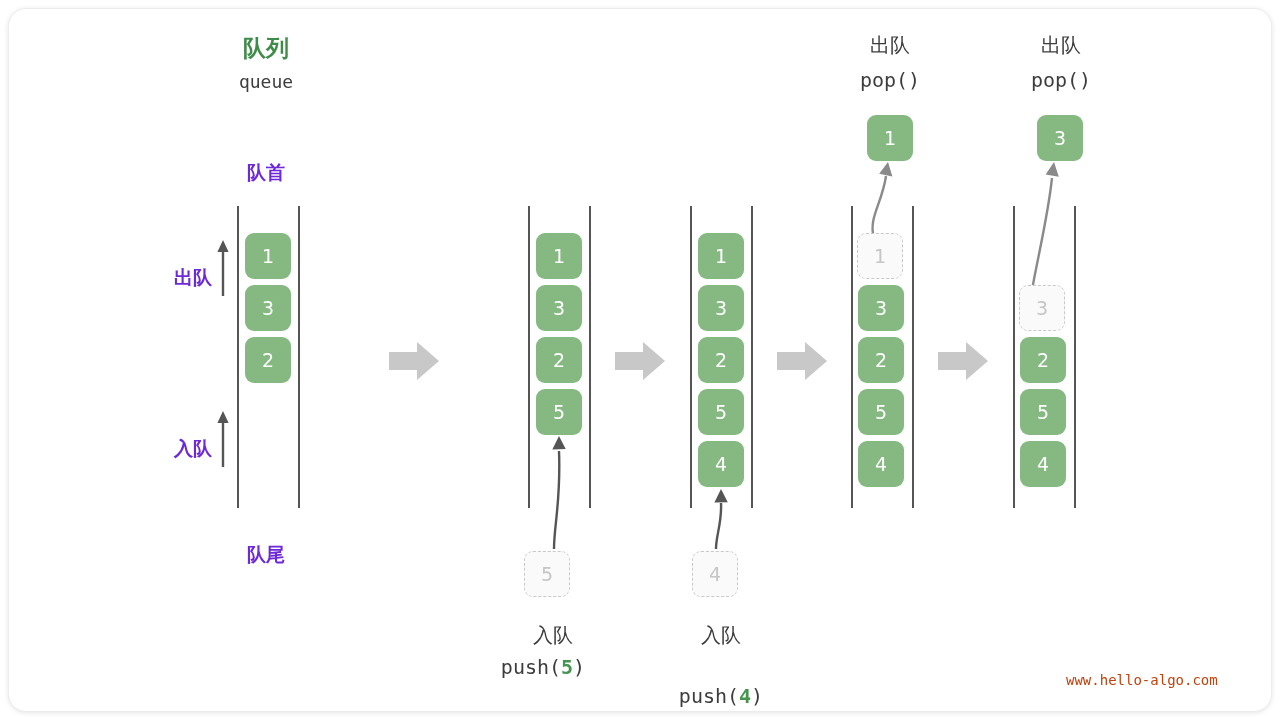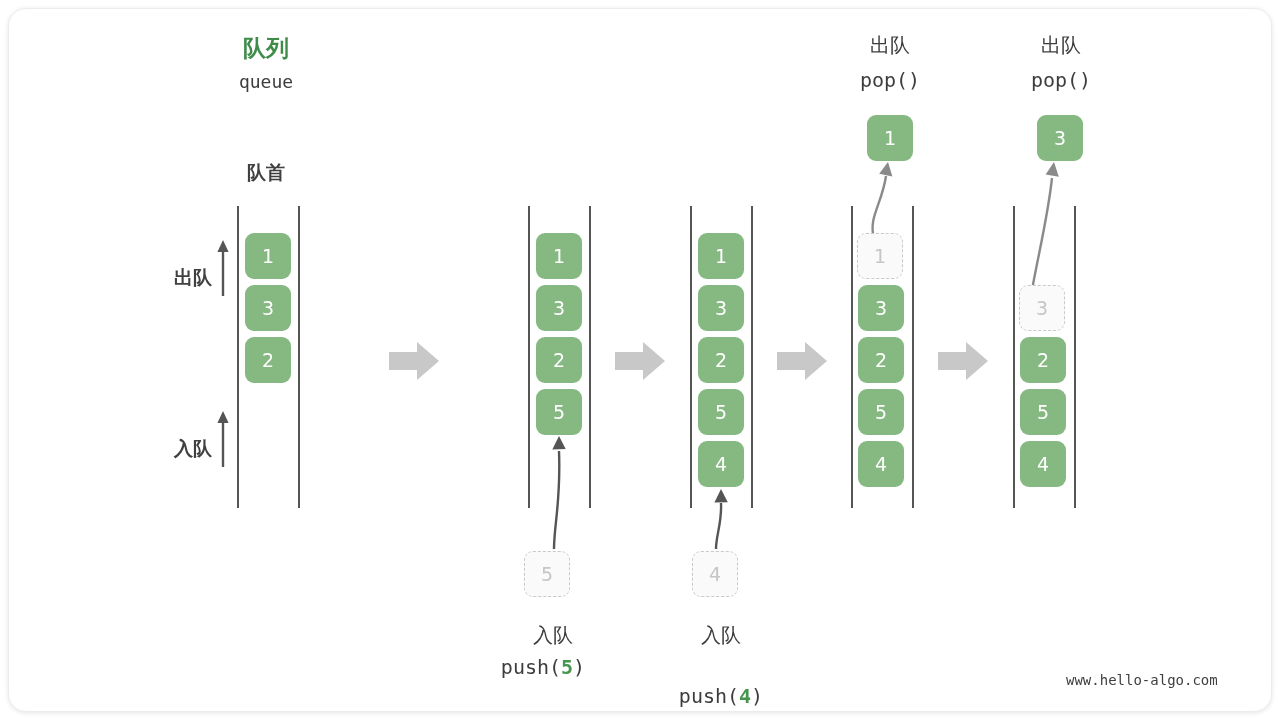--- a/index.html
+++ b/index.html
@@ -42,21 +42,21 @@
     font-family: "DejaVu Sans Mono", monospace;
     font-size: 18px;
     color: #3d3d3d;
     white-space: nowrap;
     text-align: center;
   }
   .label-cn {
     font-family: "Liberation Sans", sans-serif;
     font-weight: bold;
     font-size: 19px;
-    color: #404040;
+    color: #6d28d9;
     white-space: nowrap;
     text-align: center;
   }
   .op-cn {
     font-family: "Liberation Sans", sans-serif;
     font-size: 20px;
     color: #3d3d3d;
     white-space: nowrap;
     text-align: center;
   }
@@ -65,21 +65,21 @@
     font-size: 20px;
     color: #3d3d3d;
     white-space: nowrap;
     text-align: center;
   }
   .op-code .arg { color: #46954f; font-weight: bold; }
 
   .watermark {
     font-family: "DejaVu Sans Mono", monospace;
     font-size: 14px;
-    color: #404040;
+    color: #c2410c;
     white-space: nowrap;
   }
 
   
   .rail {
     position: absolute;
     width: 1.6px;
     background: #555555;
   }
 
@@ -112,20 +112,21 @@
 </head>
 <body>
 
 <div id="canvas">
   <div class="frame"></div>
 
   <div class="abs title-cn" style="left:186px; top:33px; width:160px;">队列</div>
   <div class="abs title-en" style="left:186px; top:71px; width:160px;text-align:center;">queue</div>
 
   <div class="abs label-cn" style="left:187px; top:160px; width:158px;">队首</div>
+  <div class="abs label-cn" style="left:187px; top:542px; width:158px;">队尾</div>
 
   <div class="abs label-cn" style="left:140px; top:265px; width:72px; text-align:right;">出队</div>
   <div class="abs" style="left:213px; top:238px;">
     <svg width="20" height="60" viewBox="0 0 20 60">
       <line x1="10" y1="58" x2="10" y2="12" stroke="#555555" stroke-width="2.4"></line>
       <polygon points="10,2 4.4,14 15.6,14" fill="#555555"></polygon>
     </svg>
   </div>
 
   <div class="abs label-cn" style="left:140px; top:436px; width:72px; text-align:right;">入队</div>

